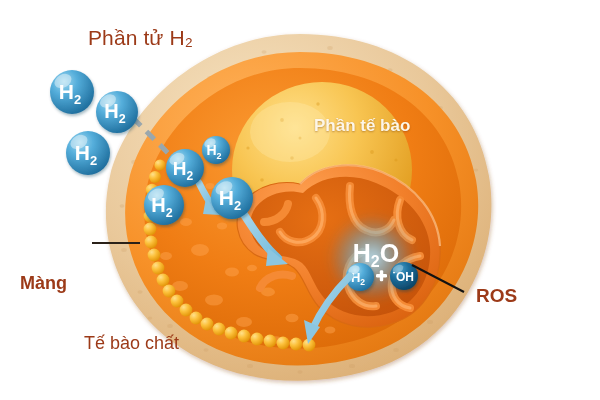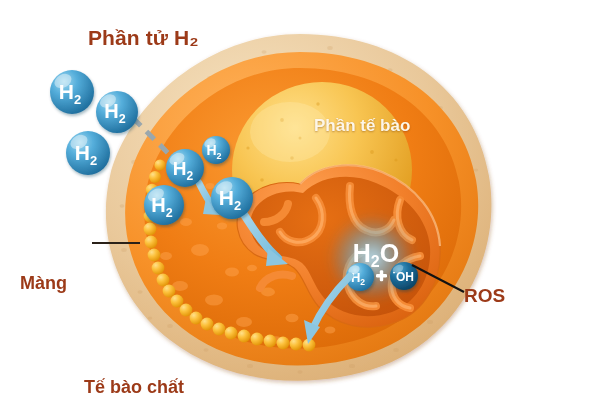--- a/index.html
+++ b/index.html
@@ -9,40 +9,40 @@
     font-family:"Liberation Sans", sans-serif;
     overflow:hidden;
     position:relative;
   }
   #stage{position:absolute;left:0;top:0;width:600px;height:400px;}
   svg.layer{position:absolute;left:0;top:0;width:600px;height:400px;}
 
   .lbl{position:absolute;white-space:pre;line-height:1.12;}
 
   .lbl-title{
-    font-size:21px;font-weight:bold;color:#9c3a18;
+    font-size:21px;font-weight:normal;color:#9c3a18;
     left:88px;top:26px;letter-spacing:.1px;
   }
 
   .lbl-nucleus{
     font-size:17px;font-weight:bold;color:#fdf6e8;
     left:314px;top:116px;
     text-shadow:0 1px 2px rgba(120,60,10,.45);
   }
   .lbl-membrane{
     font-size:18px;font-weight:bold;color:#9c3a18;
     left:20px;top:233px;text-align:center;
   }
   .lbl-cytoplasm{
-    font-size:18px;font-weight:bold;color:#9c3a18;
-    left:84px;top:333px;margin-top:44px;
+    font-size:18px;font-weight:normal;color:#9c3a18;
+    left:84px;top:333px;
   }
   .lbl-ros{
     font-size:19px;font-weight:bold;color:#9c3a18;
-    left:464px;top:285px;
+    left:476px;top:285px;
   }
 
   .mol-text{
     fill:#ffffff;font-family:"Liberation Sans", sans-serif;
     font-weight:bold;text-anchor:middle;
     paint-order:stroke;
   }
 </style>
 </head>
 <body>

